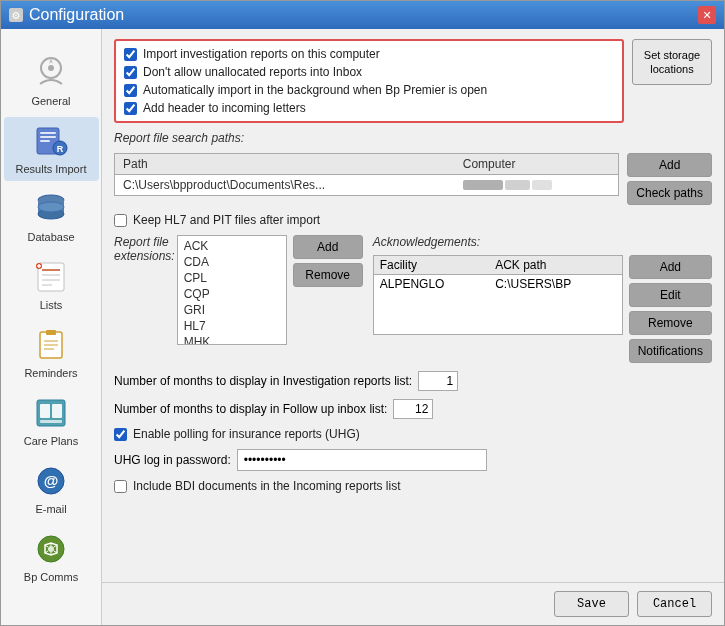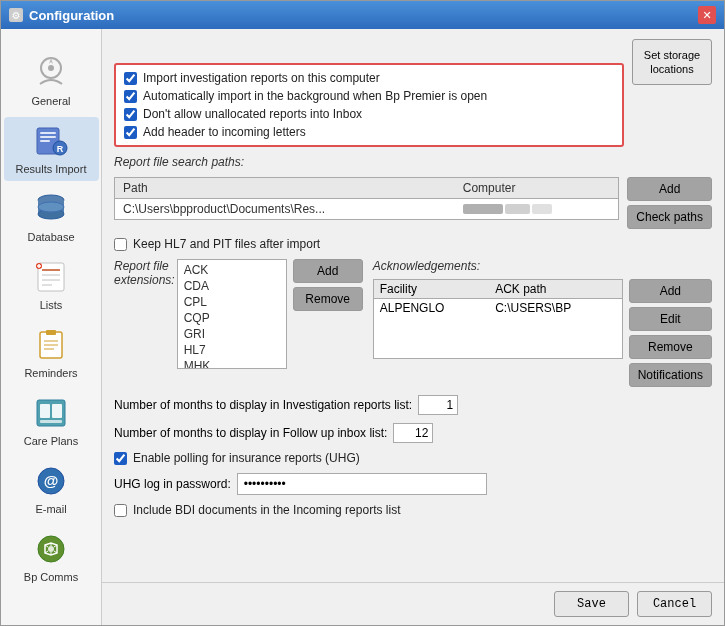--- a/index.html
+++ b/index.html
@@ -43,22 +43,22 @@
       height: 14px;
       background: #ccc;
       border-radius: 2px;
       display: flex;
       align-items: center;
       justify-content: center;
       font-size: 10px;
     }
 
     .title-bar-title {
-      font-size: 13px;
-      font-weight: bold;
+      font-size: 16px;
+      font-weight: normal;
     }
 
     .title-bar-close {
       width: 18px;
       height: 18px;
       background: #e05050;
       border: none;
       color: white;
       cursor: pointer;
       display: flex;
@@ -160,21 +160,20 @@
 
     
     .top-row {
       display: flex;
       align-items: flex-start;
       gap: 8px;
     }
 
     .checkboxes-wrapper {
       flex: 1;
-      margin-top: 24px;
     }
 
     .set-storage-btn {
       width: 80px;
       height: 46px;
       background: #e8e8e8;
       border: 1px solid #999;
       border-radius: 3px;
       cursor: pointer;
       font-size: 11px;
@@ -536,26 +535,26 @@
       <div class="panel">
 
         <div class="top-row">
           <div class="checkboxes-wrapper">
             <div class="checkboxes-box">
               <div class="checkbox-row">
                 <input type="checkbox" checked="" id="cb-import" style="">
                 <label class="checkbox-label" for="cb-import">Import investigation reports on this computer</label>
               </div>
               <div class="checkbox-row">
+                <input type="checkbox" checked="" id="cb-dont" style="">
+                <label class="checkbox-label" for="cb-dont">Don't allow unallocated reports into Inbox</label>
+              </div>
+              <div class="checkbox-row">
                 <input type="checkbox" checked="" id="cb-auto" style="">
                 <label class="checkbox-label" for="cb-auto">Automatically import in the background when Bp Premier is open</label>
-              </div>
-              <div class="checkbox-row">
-                <input type="checkbox" checked="" id="cb-dont" style="">
-                <label class="checkbox-label" for="cb-dont">Don't allow unallocated reports into Inbox</label>
               </div>
               <div class="checkbox-row">
                 <input type="checkbox" checked="" id="cb-header" style="">
                 <label class="checkbox-label" for="cb-header">Add header to incoming letters</label>
               </div>
             </div>
           </div>
           <button class="set-storage-btn" style="white-space:normal;">Set storage locations</button>
         </div>
 

